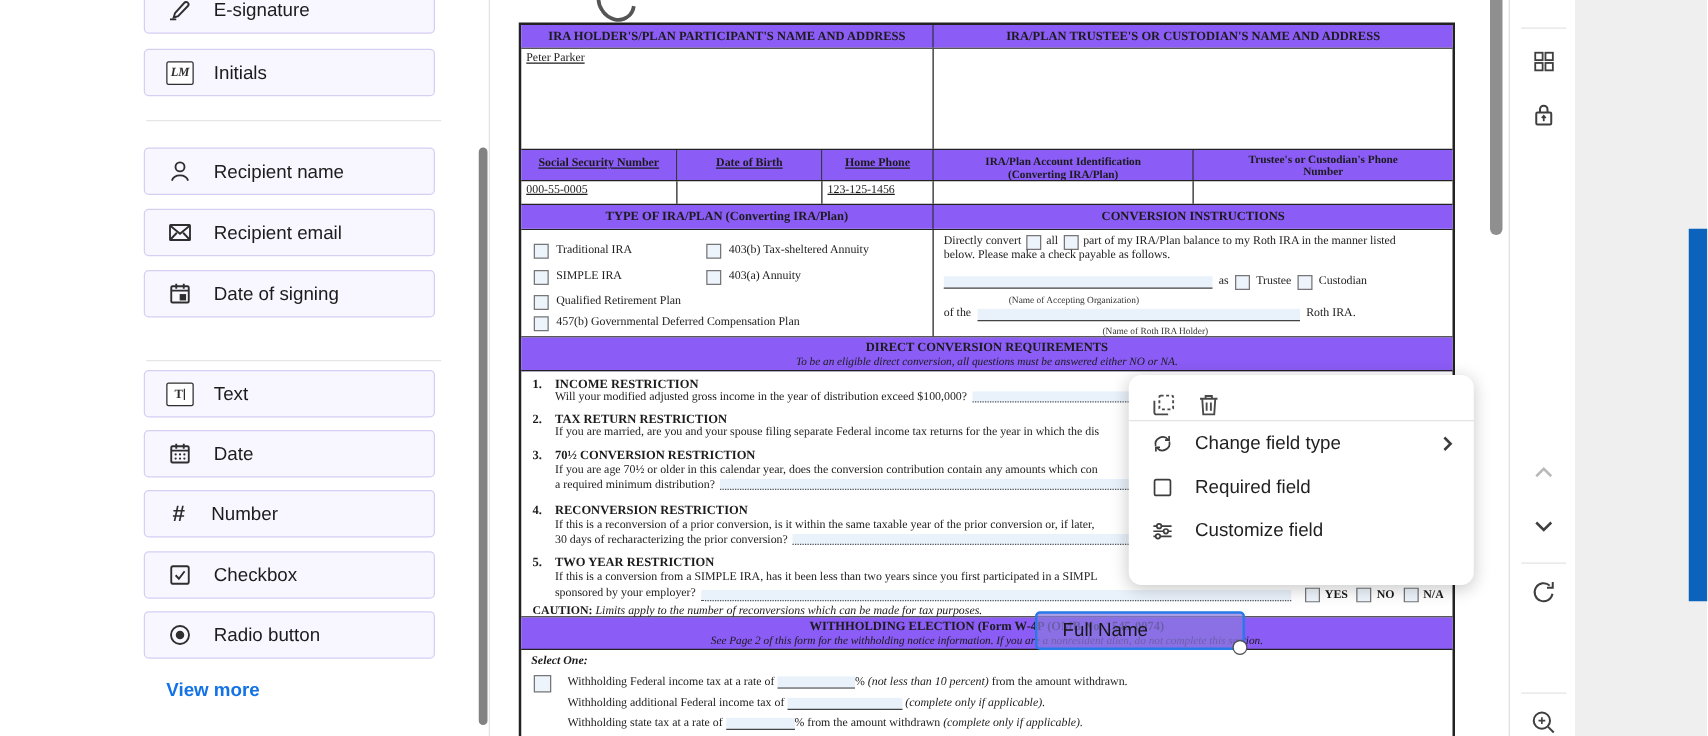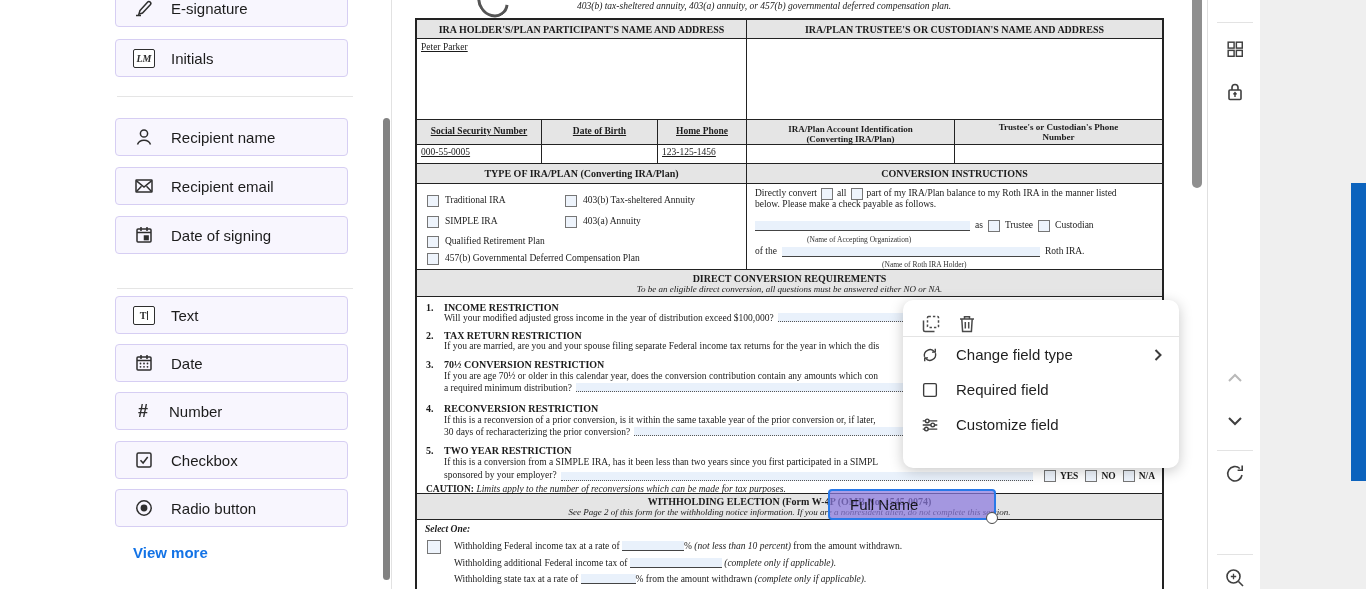--- a/index.html
+++ b/index.html
@@ -14,21 +14,21 @@
   #view-more{position:absolute;left:133px;top:544px;font-size:15px;font-weight:bold;color:#1373e6;cursor:pointer;}
   #sidebar-scroll{position:absolute;left:383px;top:118px;width:7px;height:462px;border-radius:4px;background:#828282;}
   
   #page{position:absolute;left:392px;top:0;width:814px;height:589px;background:#fff;overflow:hidden;font-family:"Liberation Serif","DejaVu Serif",serif;color:#1b1b1b;}
   #logo-arc{position:absolute;left:86px;top:-16px;width:24px;height:28px;border:3px solid #555;border-radius:50%;border-right-color:transparent;transform:rotate(-35deg);}
   #intro-line{position:absolute;left:185px;top:1px;font-size:9.5px;font-style:italic;color:#222;}
   #form{position:absolute;left:23px;top:18px;width:745px;border:2px solid #222;box-sizing:content-box;background:#fff;}
   .frow{position:relative;border-bottom:1px solid #222;box-sizing:border-box;display:flex;}
   .fcell{box-sizing:border-box;border-right:1px solid #222;position:relative;}
   .fcell:last-child{border-right:none;}
-  .hdr{background:#e5e5e5;font-weight:bold;text-align:center;}
+  .hdr{background:#8b5cf6;font-weight:bold;text-align:center;}
   .h10{font-size:10px;line-height:11px;}
   .t95{font-size:9.5px;line-height:11.5px;text-decoration:underline;}
   .cb{display:inline-block;width:10px;height:10px;border:1px solid #767676;background:#eef4fc;flex:none;vertical-align:-1px;}
   .leader{flex:1;height:8px;align-self:flex-end;margin:0 4px 1px 4px;border-bottom:1px dotted #555;background:#e9f1fb;}
   .blank{display:inline-block;border-bottom:1px solid #444;background:#e9f1fb;height:9px;vertical-align:-1px;}
   .qnum{position:absolute;left:9px;font-weight:bold;font-size:10px;}
   .qtitle{position:absolute;left:27px;font-weight:bold;font-size:10px;}
   .qline{position:absolute;left:27px;right:7px;display:flex;font-size:9.5px;white-space:nowrap;overflow:hidden;}
   .ans{display:flex;align-items:center;gap:4px;font-weight:bold;margin-left:7px;flex:none;}
   .small-cap{font-size:7.5px;color:#333;}
@@ -148,21 +148,20 @@
       </svg>
       <span class="lbl">Radio button</span>
     </div>
 
     <div id="view-more">View more</div>
     <div id="sidebar-scroll"></div>
   </div>
 
   <div id="page">
     <div id="logo-arc"></div>
-    <div id="intro-line">403(b) tax-sheltered annuity, 403(a) annuity, or 457(b) governmental deferred compensation plan.</div>
 
     <div id="form">
 
       <div class="frow" style="height:19px">
         <div class="fcell hdr h10" style="width:330px;display:flex;align-items:center;justify-content:center">IRA HOLDER'S/PLAN PARTICIPANT'S NAME AND ADDRESS</div>
         <div class="fcell hdr h10" style="width:415px;display:flex;align-items:center;justify-content:center">IRA/PLAN TRUSTEE'S OR CUSTODIAN'S NAME AND ADDRESS</div>
       </div>
 
       <div class="frow" style="height:81px">
         <div class="fcell t95" style="width:330px;padding:3px 4px">Peter Parker</div>

